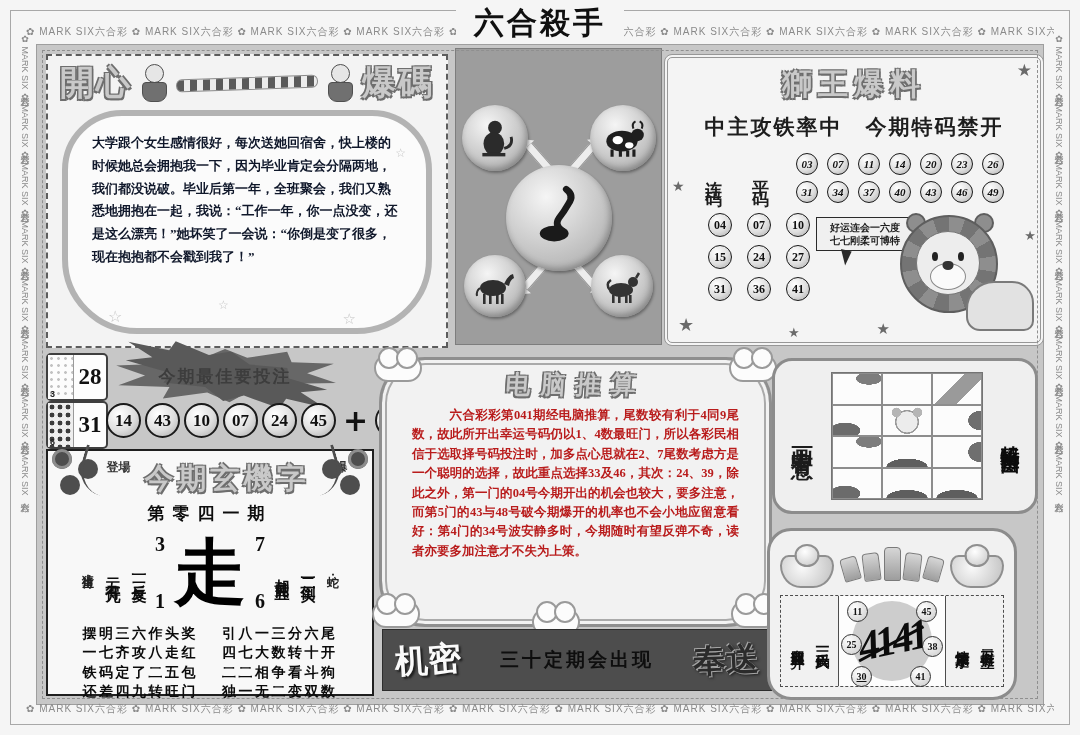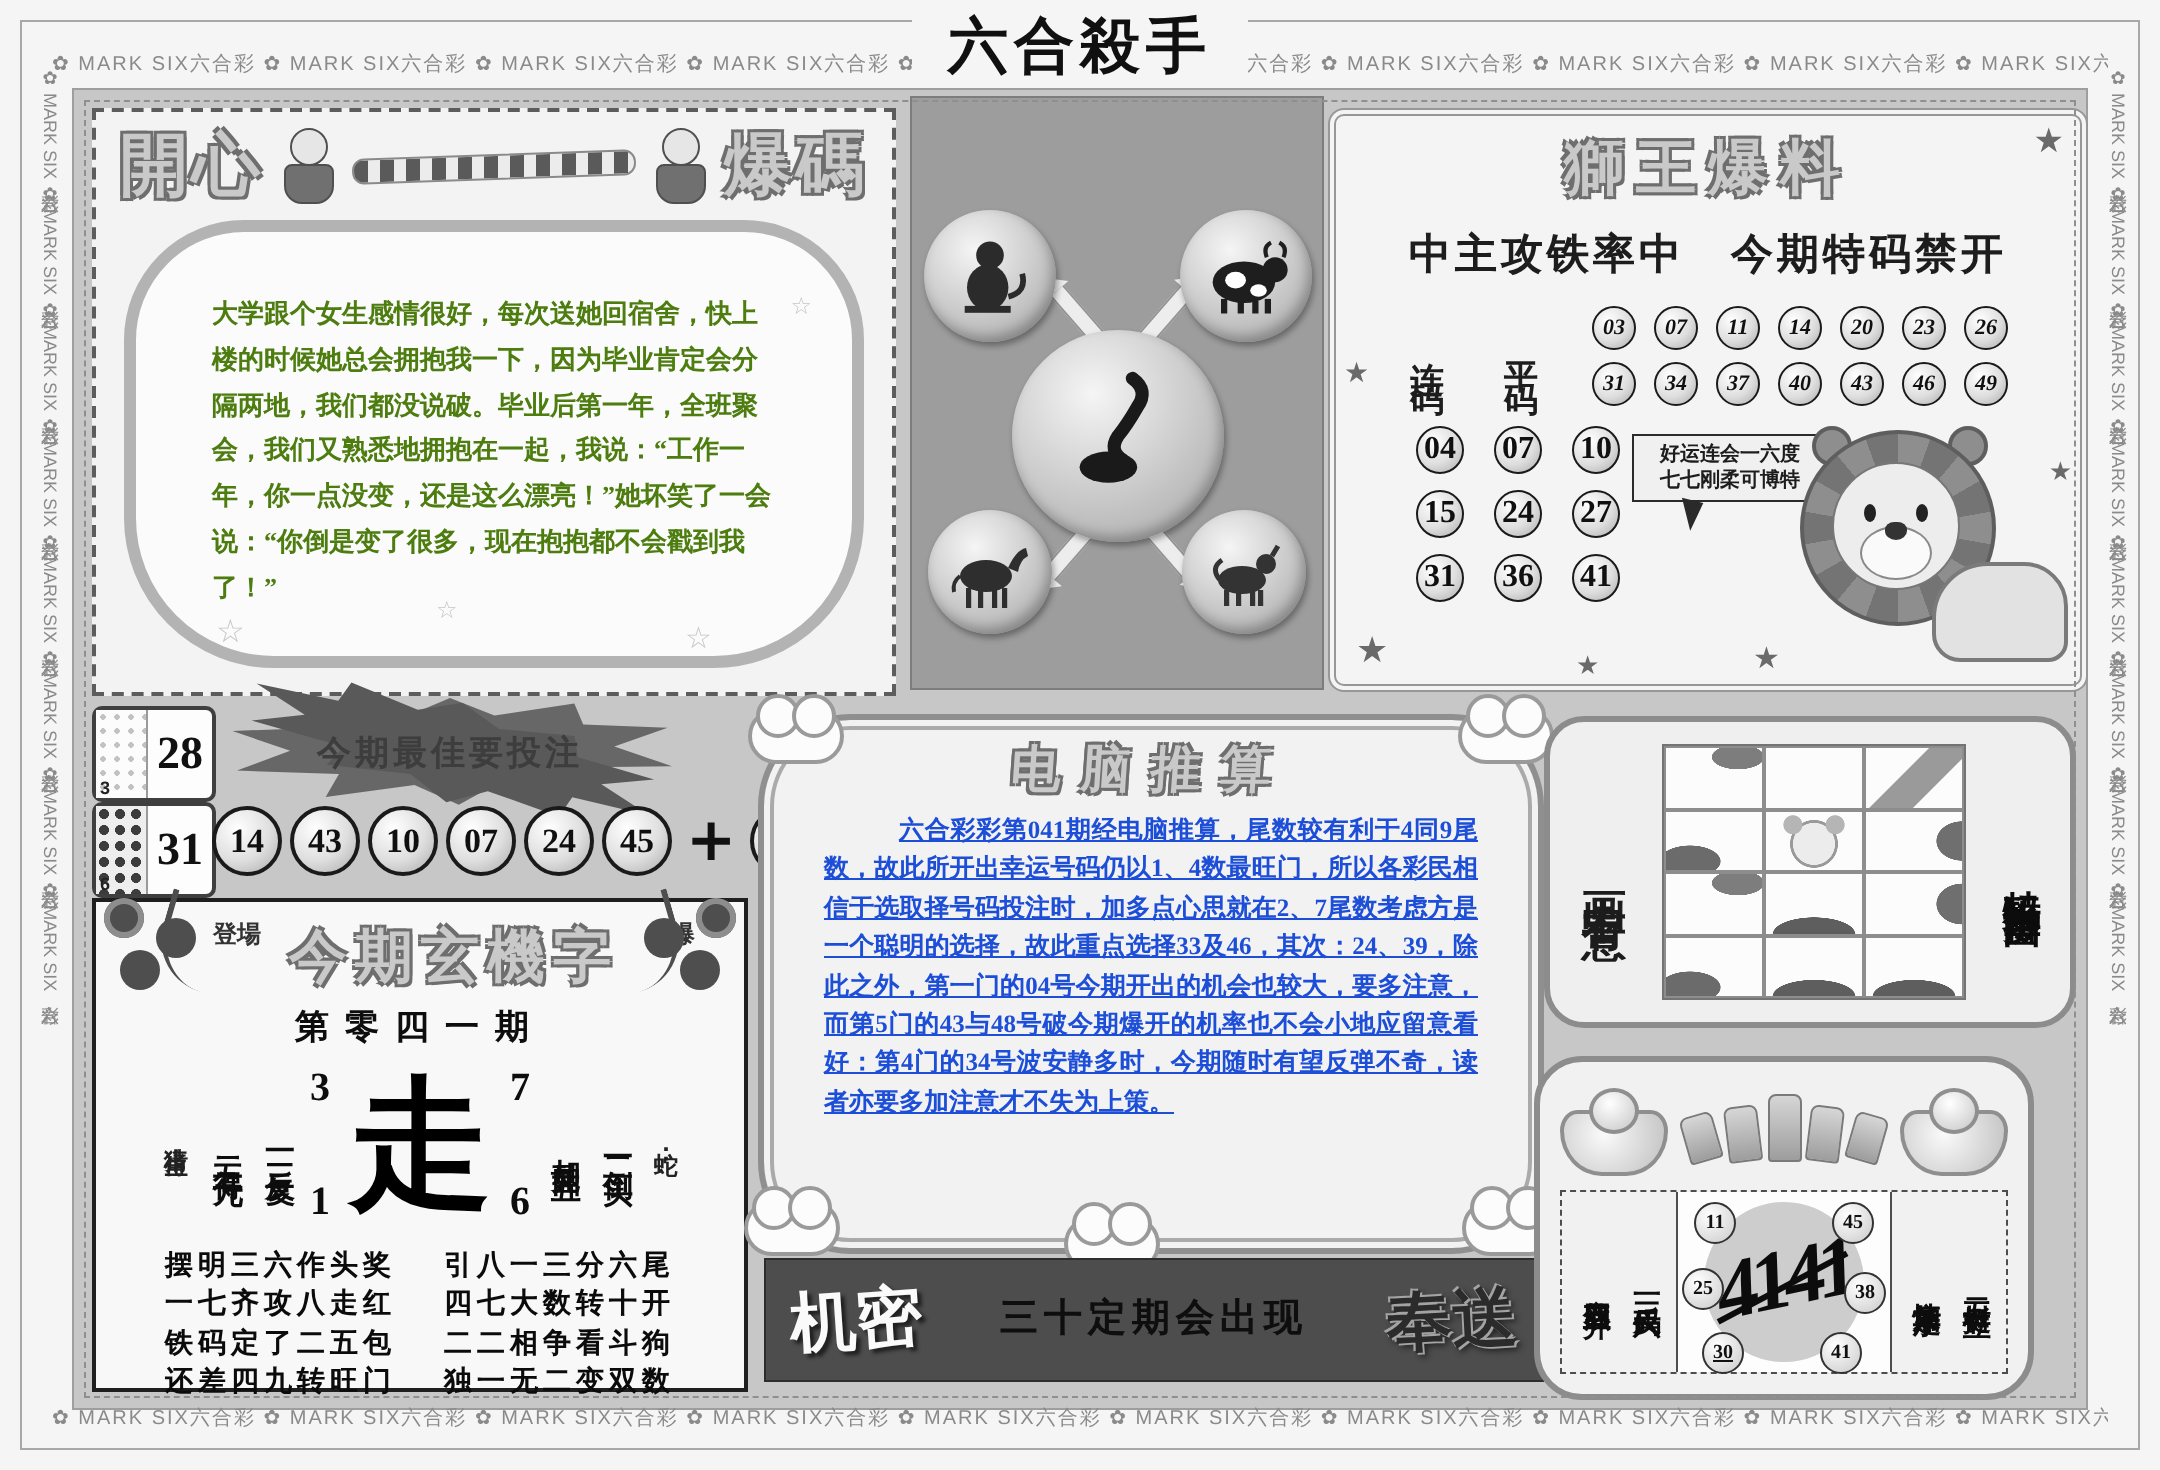--- a/index.html
+++ b/index.html
@@ -37,21 +37,21 @@
   .garland { flex:1; height:11px; background:repeating-linear-gradient(90deg,#5a5a5a 0 7px,#ececec 7px 13px);
              border:1px solid #8a8a8a; border-radius:6px; transform:rotate(-2deg); }
   .clown { width:28px; height:40px; position:relative; flex:none; }
   .clown::before { content:""; position:absolute; left:5px; top:1px; width:17px; height:17px;
                    border-radius:50%; background:#e6e6e6; border:1.5px solid #4f4f4f; }
   .clown::after  { content:""; position:absolute; left:2px; top:19px; width:23px; height:18px;
                    background:#707070; border:1px solid #4f4f4f; border-radius:4px 4px 9px 9px; }
   .cloud { position:absolute; left:14px; right:14px; top:54px; bottom:12px;
            border:6px solid #b3b3b3; border-radius:60px 60px 75px 75px; background:#fbfbfb;
            padding:14px 22px; box-sizing:border-box; }
-  .story { margin:16px; font:bold 13px/1.75 "Liberation Serif", serif; color:#4d7c0f; }
+  .story { margin:2px; font:bold 13px/1.75 "Liberation Serif", serif; color:#0f172a; }
   .sparkle { position:absolute; color:#c6c6c6; z-index:3; }
 
   
   .zodiac { left:455px; top:48px; width:207px; height:297px; background:#9d9d9d; border:1px solid #7d7d7d; }
   .zband { margin:10px 12px 0; background:#7c7c7c; border:1px solid #686868; text-align:center; padding:4px 0; }
   .zt { font:bold 24px "Liberation Serif", serif; letter-spacing:3px; color:#e3e3e3;
         text-shadow:-1.5px -1.5px 0 #4d4d4d, 1.5px -1.5px 0 #4d4d4d, -1.5px 1.5px 0 #4d4d4d, 1.5px 1.5px 0 #4d4d4d; }
   .zc { position:absolute; border-radius:50%;
         background:radial-gradient(circle at 38% 30%, #f5f5f5, #b9b9b9 72%, #a0a0a0);
         box-shadow:inset -2px -3px 6px rgba(0,0,0,.25), 1px 2px 3px rgba(0,0,0,.35);
@@ -72,21 +72,21 @@
   .lion-sub { text-align:center; margin-top:8px; font:bold 21px "Liberation Serif", serif;
               color:#1d1d1d; letter-spacing:2px; }
   .lion-rows { display:flex; align-items:center; margin:12px 0 0 34px; gap:24px; }
   .vlabel { writing-mode:vertical-rl; text-orientation:upright; font:bold 17px "Liberation Serif", serif;
             letter-spacing:11px; color:#1d1d1d; }
   .lrows { display:flex; flex-direction:column; gap:6px;font-style:italic; }
   .lrow { display:flex; gap:9px; }
   .nc-s { width:20px; height:20px; font-size:11px; border-width:1.5px; }
   .lion-bottom { position:relative; height:142px; margin-top:6px; }
   .grid3 { position:absolute; left:40px; top:4px; display:grid; grid-template-columns:repeat(3,auto); gap:8px 15px; }
-  .nc-m { width:22px; height:22px; font-size:16px; border-width:1.5px; }
+  .nc-m { width:22px; height:22px; font-size:12px; border-width:1.5px; }
   .bubble { position:absolute; left:148px; top:8px; width:88px; border:1.5px solid #2a2a2a; background:#f0f0f0;
             padding:3px 4px; font:bold 10px/1.3 "Liberation Serif", serif; text-align:center; color:#1d1d1d; }
   .bubble .tail { position:absolute; left:22px; bottom:-15px; width:0; height:0;
                   border-left:8px solid transparent; border-right:3px solid transparent;
                   border-top:15px solid #2a2a2a; transform:rotate(14deg); }
   .lion { position:absolute; right:6px; top:2px; width:152px; height:126px; }
   .mane { position:absolute; left:18px; top:4px; width:94px; height:94px; border-radius:50%;
           background:repeating-conic-gradient(#8e8e8e 0 20deg, #747474 20deg 40deg); border:2px solid #5e5e5e; }
   .ear { position:absolute; width:16px; height:16px; border-radius:50%; background:#8e8e8e; border:2px solid #5e5e5e; top:2px; }
   .ear.e1 { left:24px; } .ear.e2 { left:92px; }
@@ -145,22 +145,22 @@
   
   .analysis { left:379px; top:357px; width:393px; height:270px; background:#f2f2f2;
               border:3px solid #8f8f8f; border-radius:46px;
               box-shadow:inset 0 0 0 3px #f2f2f2, inset 0 0 0 5px #aaaaaa; }
   .puff { position:absolute; width:44px; height:24px; background:#fcfcfc; border:2px solid #9a9a9a; border-radius:16px; z-index:3; }
   .puff::before, .puff::after { content:""; position:absolute; width:18px; height:18px; background:#fcfcfc;
                                 border:2px solid #9a9a9a; border-radius:50%; top:-9px; }
   .puff::before { left:2px; } .puff::after { right:2px; }
   .atitle { text-align:center; margin-top:8px; font:bold 25px "Liberation Serif", serif;
             letter-spacing:10px; transform:skewX(-4deg); }
-  .abody { margin:5px 30px 0; font:bold 12.5px/1.55 "Liberation Serif", serif; color:#1d4ed8;
-           text-indent:3em; text-align:justify;text-decoration:underline; }
+  .abody { margin:5px 30px 0; font:bold 12.5px/1.55 "Liberation Serif", serif; color:#b91c1c;
+           text-indent:3em; text-align:justify; }
 
   
   .strip { position:absolute; left:382px; top:629px; width:390px; height:62px; background:#4d4d4d;
            border:1px solid #2d2d2d; display:flex; align-items:center; padding:0 12px; box-sizing:border-box;
            gap:8px; z-index:2; }
   .strip-left  { font:bold 33px "Liberation Serif", serif; color:#fafafa; text-shadow:2px 2px 2px #1f1f1f; transform:rotate(-4deg); }
   .strip-mid { flex:1; display:flex; flex-direction:column; text-align:center;
                font:bold 19px/1.25 "Liberation Serif", serif; color:#0e0e0e; letter-spacing:3px; }
   .strip-right { font:bold 33px "Liberation Serif", serif; color:#2b2b2b;
                  text-shadow:-1px -1px 0 #a3a3a3, 1px 1px 0 #a3a3a3, 2px 2px 3px #1f1f1f; transform:rotate(-3deg); }

